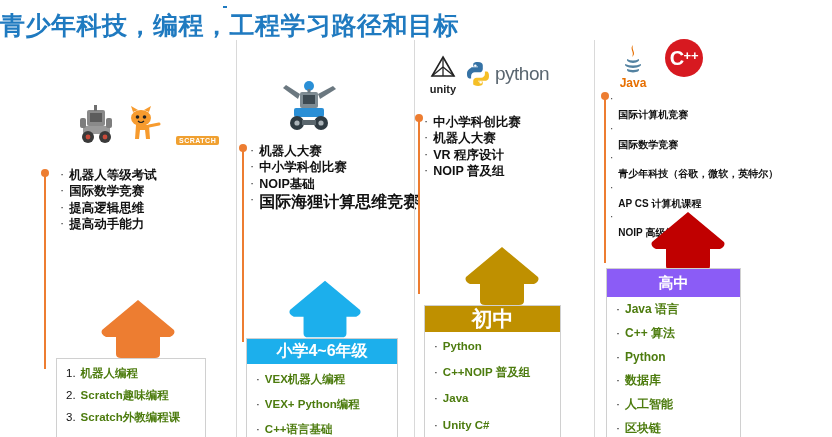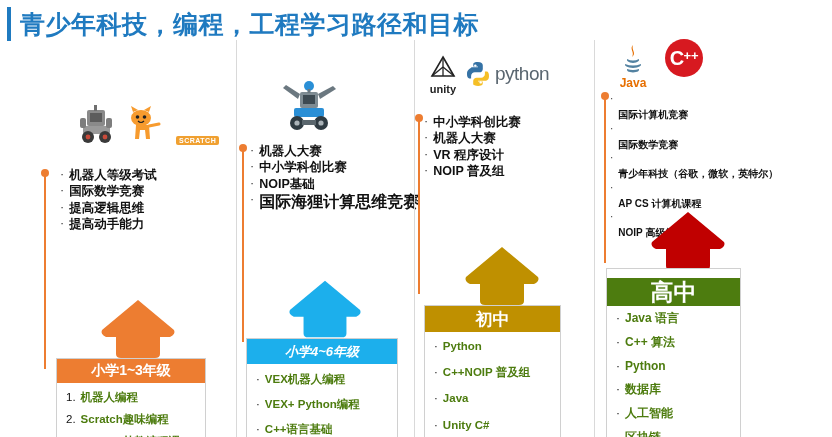--- a/index.html
+++ b/index.html
@@ -75,44 +75,44 @@
   
   #ar1{left:60px;top:258px;width:80px;height:62px;}
   #ar2{left:50px;top:238px;width:78px;height:62px;}
   #ar3{left:48px;top:205px;width:80px;height:62px;}
   #ar4{left:54px;top:170px;width:80px;height:62px;}
 
   
   #cd1{left:18px;top:318px;width:150px;height:115px;}
   #cd1 .hd{height:24px;background:#ED7D31;font-size:14px;}
   #cd2{left:10px;top:298px;width:152px;height:135px;}
-  #cd2 .hd{height:25px;background:#1CAFEC;font-size:13px;font-style:italic;}
+  #cd2 .hd{height:25px;background:#1CAFEC;font-size:16px;}
   #cd3{left:10px;top:265px;width:137px;height:168px;}
-  #cd3 .hd{height:26px;background:#BF9000;font-size:17px;}
+  #cd3 .hd{height:26px;background:#BF9000;font-size:21px;}
   #cd4{left:12px;top:228px;width:135px;height:205px;}
-  #cd4 .hd{height:28px;background:#4d7c0f;font-size:23px;margin-top:9px;}
+  #cd4 .hd{height:28px;background:#8b5cf6;font-size:15px;}
 
   #cd1 .body{font-size:11.5px;padding-top:8px;}
   #cd1 .row{margin-bottom:9px;}
   #cd2 .body{font-size:11.5px;padding-top:9px;}
   #cd2 .row{margin-bottom:12px;}
   #cd3 .body{font-size:11.5px;padding-top:8px;}
   #cd3 .row{margin-bottom:13px;}
   #cd4 .body{font-size:12px;padding-top:6px;}
   #cd4 .row{margin-bottom:10px;}
 
   .sc-txt{font-size:7px;font-weight:bold;color:#fff;background:#f0a030;
           padding:1px 3px;border-radius:2px;letter-spacing:.5px;}
 </style>
 </head>
 <body>
 
 <div id="page">
 
-  <div class="title-wrap" style="left:7px;">
+  <div class="title-wrap" style="left:0;flex-direction:column;">
     <div class="title-bar"></div>
     <div class="title-text">青少年科技，编程，工程学习路径和目标</div>
   </div>
 
   <div class="col" id="col1">
     <div class="connector" id="cn1">
       <span class="dot"></span>
     </div>
 
     <div class="logos" id="logos1">
@@ -160,21 +160,20 @@
           <span class="bul">·</span>
           <span class="tx">提高动手能力</span>
         </div>
     </div>
 
     <svg class="arrow" id="ar1" viewBox="0 0 80 62">
       <path d="M40 2 L76 32 Q78 36 72 39 L62 39 L62 56 Q62 60 57 60 L23 60 Q18 60 18 56 L18 39 L8 39 Q2 36 4 32 Z" fill="#ED7D31"></path>
     </svg>
 
     <div class="card" id="cd1">
-      <div class="hd">小学1~3年级</div>
       <div class="body">
         <div class="row">
             <span class="mk">1.</span>
             <span class="val">机器人编程</span>
           </div>
         <div class="row">
             <span class="mk">2.</span>
             <span class="val">Scratch趣味编程</span>
           </div>
         <div class="row">

